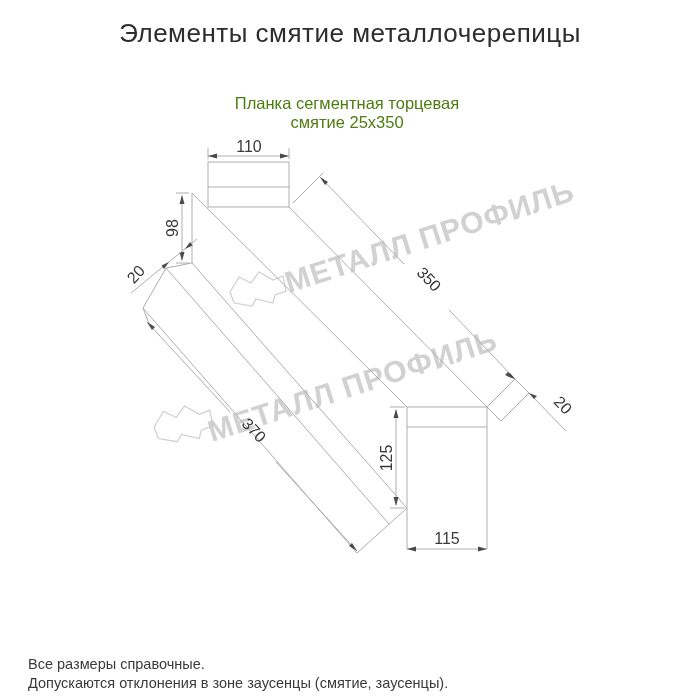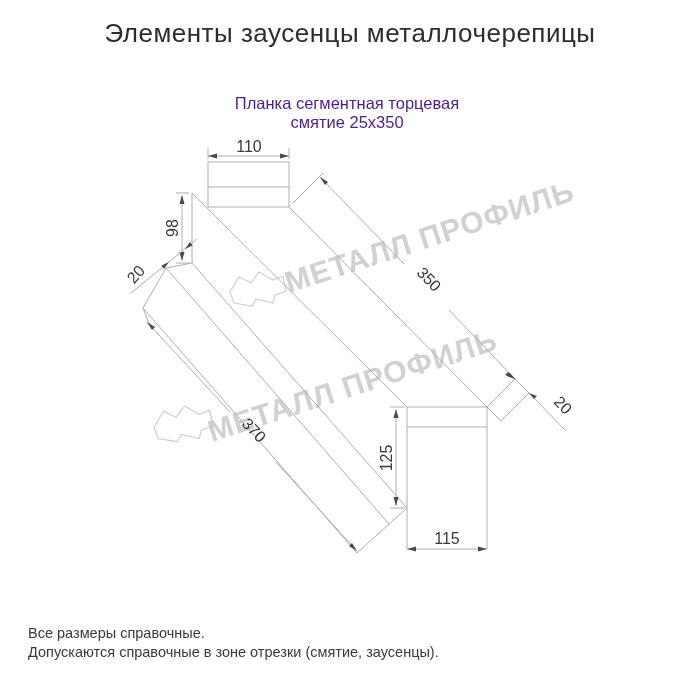--- a/index.html
+++ b/index.html
@@ -6,39 +6,39 @@
   .page{
     position:relative;width:700px;height:700px;background:#ffffff;
     font-family:"Liberation Sans", sans-serif;overflow:hidden;
   }
   .page-title{
     position:absolute;left:0;top:18px;width:700px;text-align:center;
     font-size:26px;font-weight:400;color:#2d2d2d;letter-spacing:0.5px;margin:0;
   }
   .subtitle{
     position:absolute;left:0;top:94px;width:694px;text-align:center;
-    font-size:16.5px;color:#4c1d95;line-height:19px;
+    font-size:16.5px;color:#4d7c0f;line-height:19px;
   }
   .footnotes{
-    position:absolute;left:28px;top:624px;font-size:14.5px;color:#3a3a3a;line-height:18.5px;
+    position:absolute;left:28px;top:655px;font-size:14.5px;color:#3a3a3a;line-height:18.5px;
   }
   svg.drawing{position:absolute;left:0;top:0;}
   .ln{stroke:#aeaeae;stroke-width:1;fill:none;}
   .arr{fill:#4a4a4a;stroke:none;}
   .dimtxt{font-family:"Liberation Sans", sans-serif;font-size:16px;fill:#3a3a3a;}
   .wm{font-family:"Liberation Sans", sans-serif;font-size:30px;font-weight:700;
       fill:#cacaca;letter-spacing:1px;opacity:0.85;}
   .cloud{stroke:#cfcfcf;stroke-width:1.2;fill:none;}
 </style>
 </head>
 <body>
 
 <div class="page">
 
-  <h1 class="page-title">Элементы заусенцы металлочерепицы</h1>
+  <h1 class="page-title">Элементы смятие металлочерепицы</h1>
 
   <div class="subtitle">
     <div>Планка сегментная торцевая</div>
     <div>смятие 25х350</div>
   </div>
 
   <svg class="drawing" width="700" height="700" viewBox="0 0 700 700">
 
     <g>
       <path class="cloud" transform="translate(228,272)" d="M2,20 L11,5 L23,11 L31,0 L45,8 L55,4 L58,19 L47,23 L45,31 L28,27 L24,34 L6,31 Z"></path>
@@ -135,16 +135,16 @@
     <g>
       <line class="ln" x1="407" y1="549" x2="487" y2="549"></line>
       <polygon class="arr" points="407,549 416,546.5 416,551.5"></polygon>
       <polygon class="arr" points="487,549 478,546.5 478,551.5"></polygon>
       <text class="dimtxt" x="447" y="544" text-anchor="middle">115</text>
     </g>
   </svg>
 
   <div class="footnotes">
     <div>Все размеры справочные.</div>
-    <div>Допускаются справочные в зоне отрезки (смятие, заусенцы).</div>
+    <div>Допускаются отклонения в зоне заусенцы (смятие, заусенцы).</div>
   </div>
 
 </div>
 
 </body></html>

